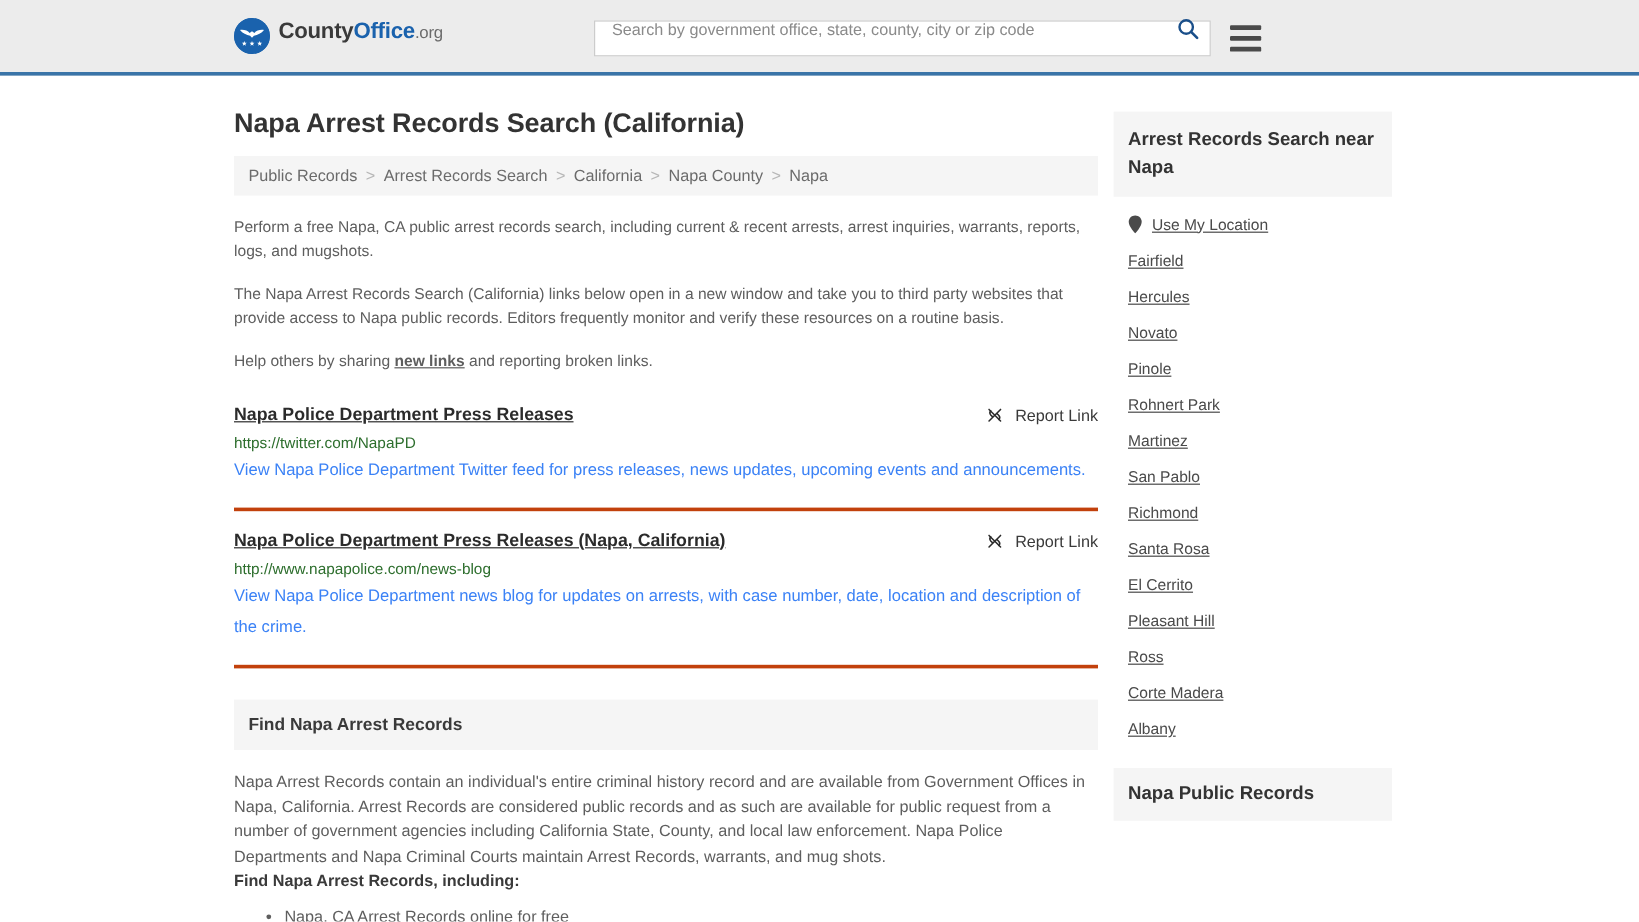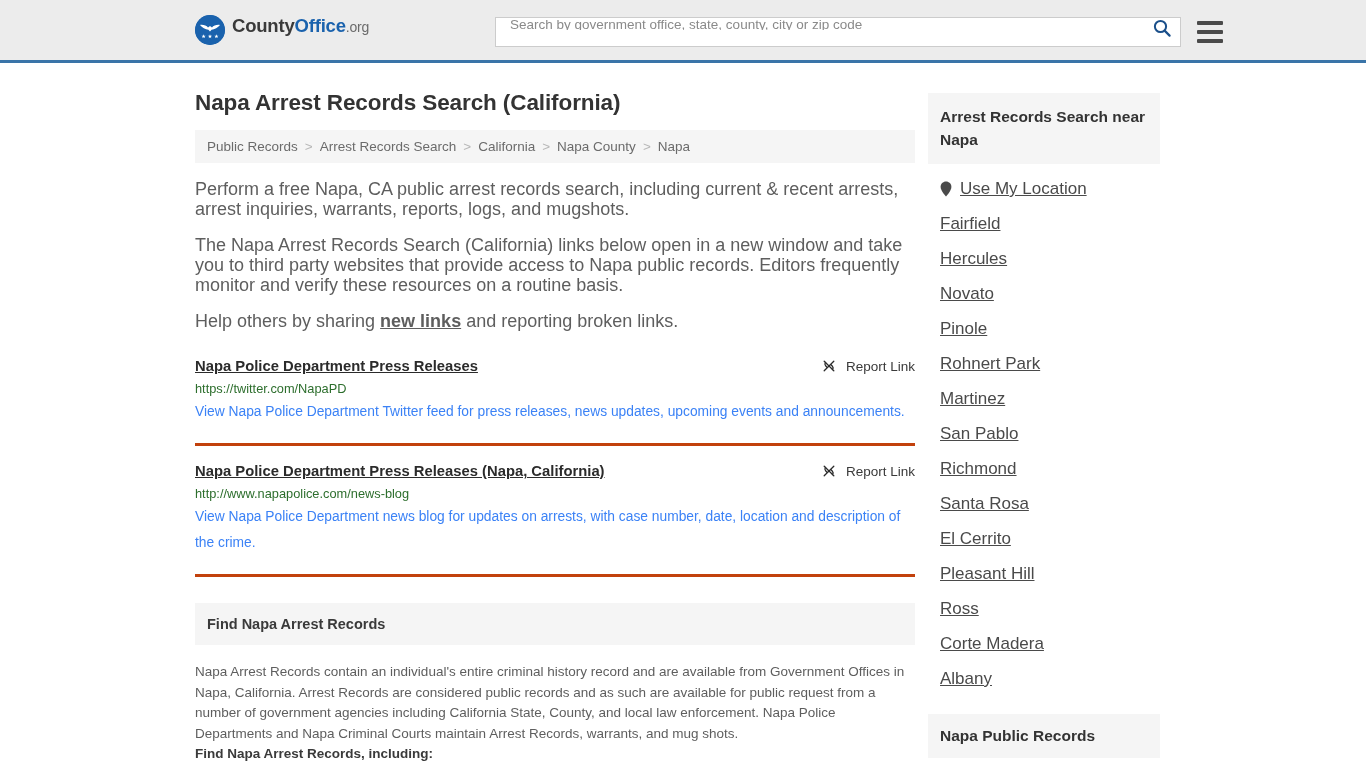--- a/index.html
+++ b/index.html
@@ -49,25 +49,26 @@
   .logo-text .org { color: #6b6b6b; font-size: 14px; }
 
   .search-area {
     position: absolute;
     left: 495px;
     top: 17px;
     display: flex;
     align-items: center;
   }
   .search-box {
-    width: 686px;
+    width: 514px;
     height: 30px;
     background: #fff;
     border: 1px solid #ccc;
     display: flex;
+    align-items: center;
     padding: 0 8px 16px 12px;
   }
   .search-box input {
     flex: 1;
     border: none;
     outline: none;
     font-family: "Liberation Sans", sans-serif;
     font-size: 13.5px;
     color: #333;
     background: transparent;
@@ -116,21 +117,21 @@
     align-items: flex-end;
     gap: 0;
   }
   .breadcrumb a {
     color: #6b6b6b;
     text-decoration: none;
   }
   .breadcrumb .sep { color: #b7b7b7; margin: 0 7px; }
 
   p.intro {
-    font-size: 18px;
+    font-size: 13px;
     line-height: 20px;
     color: #5e5e5e;
     margin: 16px 0 0 0;
   }
   p.intro a { color: #5e5e5e; text-decoration: underline; font-weight: 600; }
 
   
   .results { margin-top: 26px; }
   .result-item {
     padding: 0 0 18px 0;
@@ -218,21 +219,21 @@
   }
   .side-list { padding: 0 12px; }
   .side-row {
     padding: 8px 0 7px 0;
     display: flex;
     align-items: center;
     gap: 8px;
   }
   .side-row:first-child { padding-top: 15px; }
   .side-row a {
-    font-size: 17px;
+    font-size: 13px;
     color: #4a4a4a;
     text-decoration: underline;
     cursor: pointer;
   }
   .pin-icon { line-height: 0; flex: none; }
   .side-head-2 {
     background: #f5f5f5;
     padding: 13px 12px;
     font-size: 15.5px;
     font-weight: 700;

